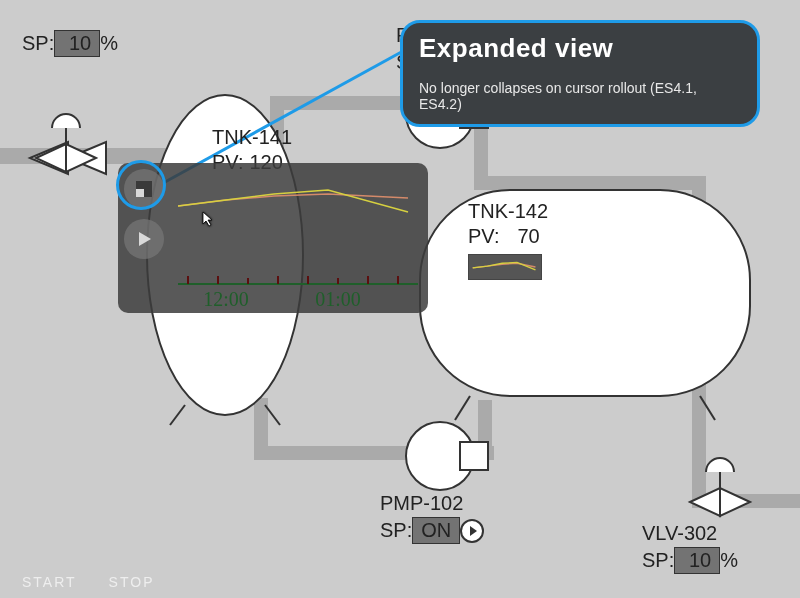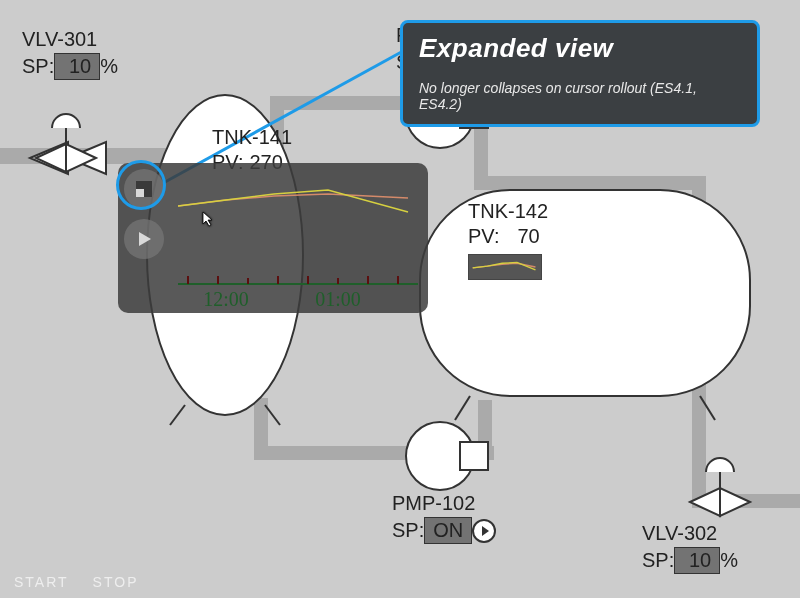--- a/index.html
+++ b/index.html
@@ -75,43 +75,42 @@
   .series1 { stroke:#d48a6a; stroke-width:1.5; fill:none; }
   .series2 { stroke:#d6d040; stroke-width:1.5; fill:none; }
 
   
   .callout {
     position:absolute;
     left:400px; top:20px;
     width:360px;
     background:#3b3f42;
     border:3px solid #1e9be8;
-    border-radius:8px;
+    border-radius:20px;
     color:#fff;
     padding:10px 16px 12px;
-    font-style:italic;
   }
   .callout h2 { font-size:26px; font-weight:600; letter-spacing:0.5px; }
   .callout p { font-size:14px; font-weight:300; margin-top:16px; color:#e8e8e8; }
   .leader-ring {
     position:absolute;
     width:50px; height:50px;
     border:3px solid #1e9be8;
     border-radius:50%;
     background: transparent;
   }
 
   
   .footer {
     position:absolute;
     left:14px; bottom:8px;
     display:flex; gap:24px;
     font-size:14px; color:#eeeeee; letter-spacing:2px;
   }
-  .footer .fbtn { cursor:pointer; }
+  .footer .fbtn { cursor:pointer;margin-left:8px; }
 
   
   .mini-play {
     width:24px; height:24px;
     border:2px solid #333; border-radius:50%;
     background:#fff;
     display:inline-flex; align-items:center; justify-content:center;
   }
   .mini-play .tri { width:0; height:0; border-left:7px solid #333; border-top:5px solid transparent; border-bottom:5px solid transparent; margin-left:2px; }
 
@@ -170,33 +169,32 @@
       <path d="M690 502 L720 488 L720 516 Z" fill="#fff" stroke="#333" stroke-width="2"></path>
       <path d="M750 502 L720 488 L720 516 Z" fill="#fff" stroke="#333" stroke-width="2"></path>
       <line x1="720" y1="488" x2="720" y2="472" stroke="#333" stroke-width="2"></line>
       <path d="M706 472 A14 14 0 0 1 734 472" fill="#fff" stroke="#333" stroke-width="2"></path>
     </g>
 
     <line x1="165" y1="182" x2="405" y2="50" stroke="#1e9be8" stroke-width="3"></line>
   </svg>
 
   <div class="field" style="left:22px; top:28px;">
-    <div class="tag">VLV-301</div>
     <div class="row">
       <span class="sp-label">SP:</span>
       <span class="valuebox">10</span>
       <span>%</span>
     </div>
   </div>
 
   <div class="field" style="left:188px; top:126px;margin-left:24px;">
     <div class="tag">TNK-141</div>
     <div class="row">
       <span class="sp-label">PV:</span>
-      <span style="font-weight:400; padding-left:6px;">270</span>
+      <span style="font-weight:400; padding-left:6px;">120</span>
     </div>
   </div>
 
   <div class="field" style="left:396px; top:24px;">
     <div class="tag">PMP-101</div>
     <div class="row">
       <span class="sp-label">SP:</span>
       <span class="valuebox" style="text-align:center;">ON</span>
     </div>
   </div>
@@ -208,21 +206,21 @@
       <span style="font-weight:400; padding-left:18px;">70</span>
     </div>
   </div>
   <div class="mini-trend" style="left:468px; top:254px; width:74px; height:26px;">
     <svg viewBox="0 0 74 26">
       <polyline points="2,14 18,12 34,10 50,9 70,13" class="series1"></polyline>
       <polyline points="2,14 18,12 34,9 50,8 70,16" class="series2"></polyline>
     </svg>
   </div>
 
-  <div class="field" style="left:392px; top:492px;">
+  <div class="field" style="left:380px; top:492px;">
     <div class="tag">PMP-102</div>
     <div class="row">
       <span class="sp-label">SP:</span>
       <span class="valuebox" style="text-align:center;">ON</span>
       <span class="mini-play">
           <span class="tri"></span>
         </span>
     </div>
   </div>
 

